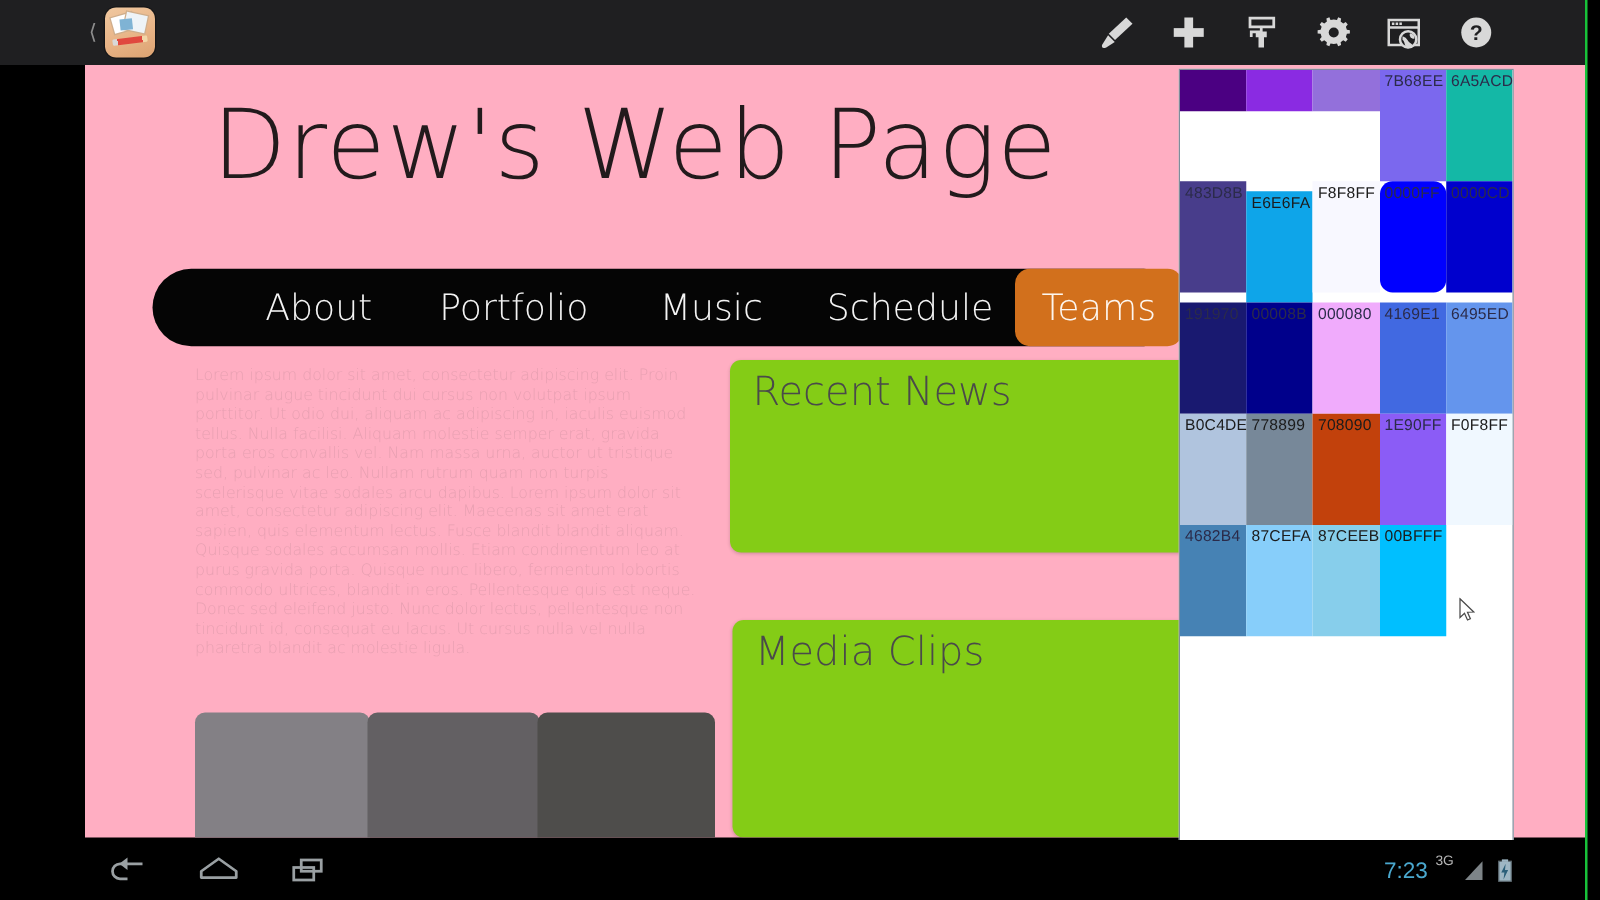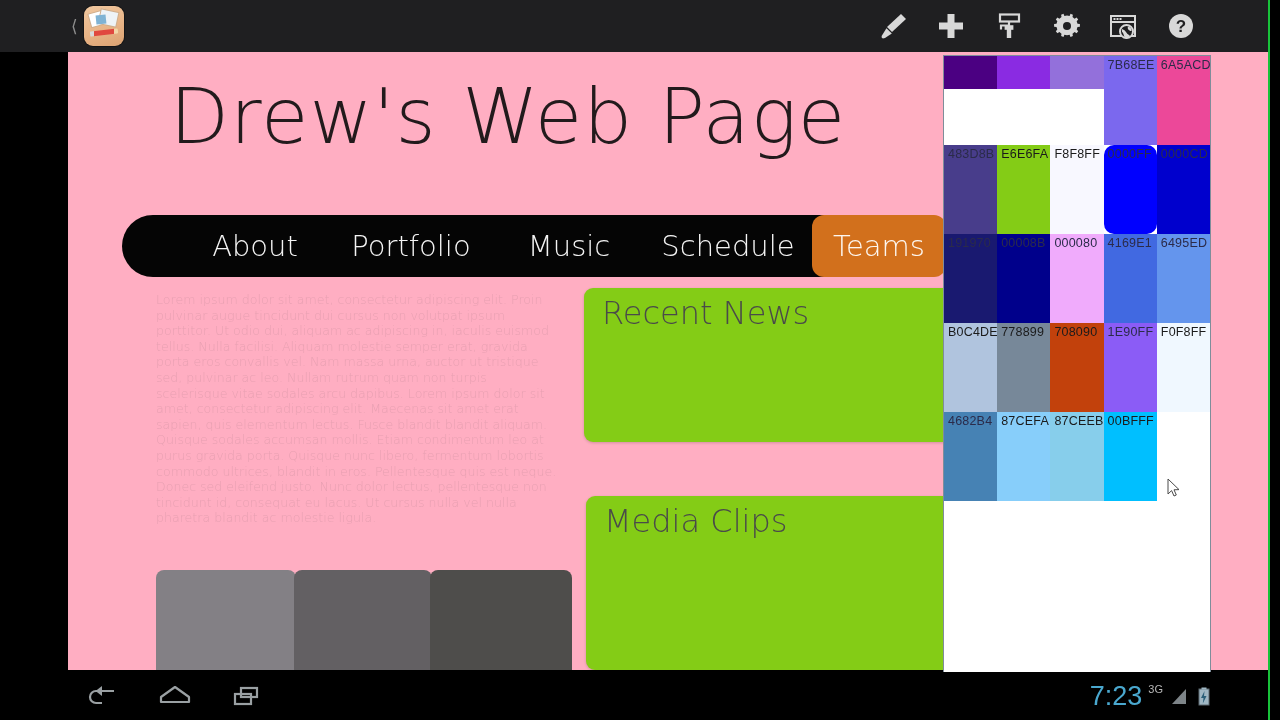--- a/index.html
+++ b/index.html
@@ -68,21 +68,21 @@
   .swatch.lightlabel .hex{color:#2b2b4a;}
   .swatch.row-part{height:33px;}
 
   #cursor{position:absolute;left:1167px;top:478px;width:14px;height:20px;}
 
   
   #sysbar{position:absolute;left:0;bottom:0;width:1268px;height:48px;background:#000;}
   .sysbtn{position:absolute;top:8px;width:46px;height:32px;cursor:pointer;}
   .sysbtn svg{display:block;width:46px;height:32px;}
   #statusright{position:absolute;right:55px;top:6px;height:36px;display:flex;align-items:center;gap:6px;}
-  #clock{font-family:"Liberation Sans",sans-serif;font-size:27px;color:#4aa8cf;line-height:30px;}
+  #clock{font-family:"Liberation Sans",sans-serif;font-size:18px;color:#4aa8cf;line-height:30px;}
   #netlabel{font-family:"Liberation Sans",sans-serif;font-size:11px;color:#b6b6b6;
     position:relative;top:-7px;}
   .statusicon{width:19px;height:21px;}
 
   #edge-right{position:absolute;right:0;top:0;width:12px;height:720px;background:#000;}
   #edge-line{position:absolute;left:1268px;top:0;width:2px;height:720px;background:#18c23a;}
 </style>
 </head>
 <body>
 
@@ -199,27 +199,27 @@
         </div>
         <div class="swatch row-part" style="background: rgb(138, 43, 226);">
           <span class="hex"></span>
         </div>
         <div class="swatch row-part" style="background: rgb(147, 112, 219);">
           <span class="hex"></span>
         </div>
         <div class="swatch lightlabel" style="background: rgb(123, 104, 238);">
           <span class="hex">7B68EE</span>
         </div>
-        <div class="swatch lightlabel" style="background: #ec4899; padding-left: 20px;">
+        <div class="swatch lightlabel" style="background: #14b8a6; padding-left: 20px;">
           <span class="hex">6A5ACD</span>
         </div>
         <div class="swatch lightlabel" style="background: rgb(72, 61, 139);">
           <span class="hex">483D8B</span>
         </div>
-        <div class="swatch" style="background: #84cc16;">
+        <div class="swatch" style="background: #0ea5e9; margin-top: 8px;">
           <span class="hex">E6E6FA</span>
         </div>
         <div class="swatch" style="background: rgb(248, 248, 255);">
           <span class="hex">F8F8FF</span>
         </div>
         <div class="swatch lightlabel" style="background: rgb(0, 0, 255); border-radius: 10px;">
           <span class="hex">0000FF</span>
         </div>
         <div class="swatch lightlabel" style="background: rgb(0, 0, 205);">
           <span class="hex">0000CD</span>

